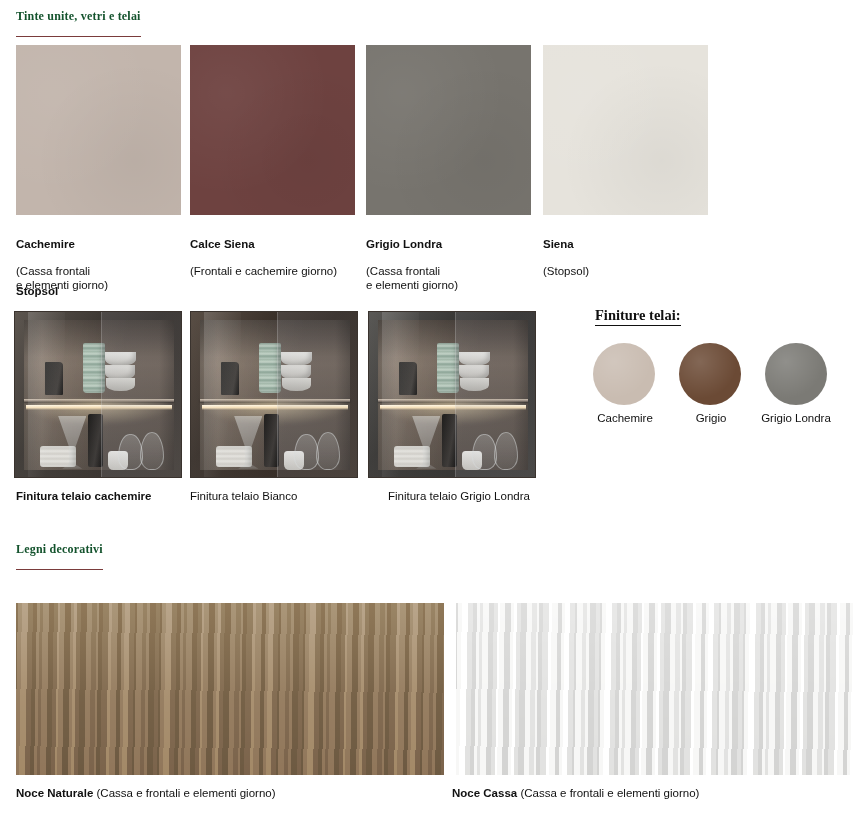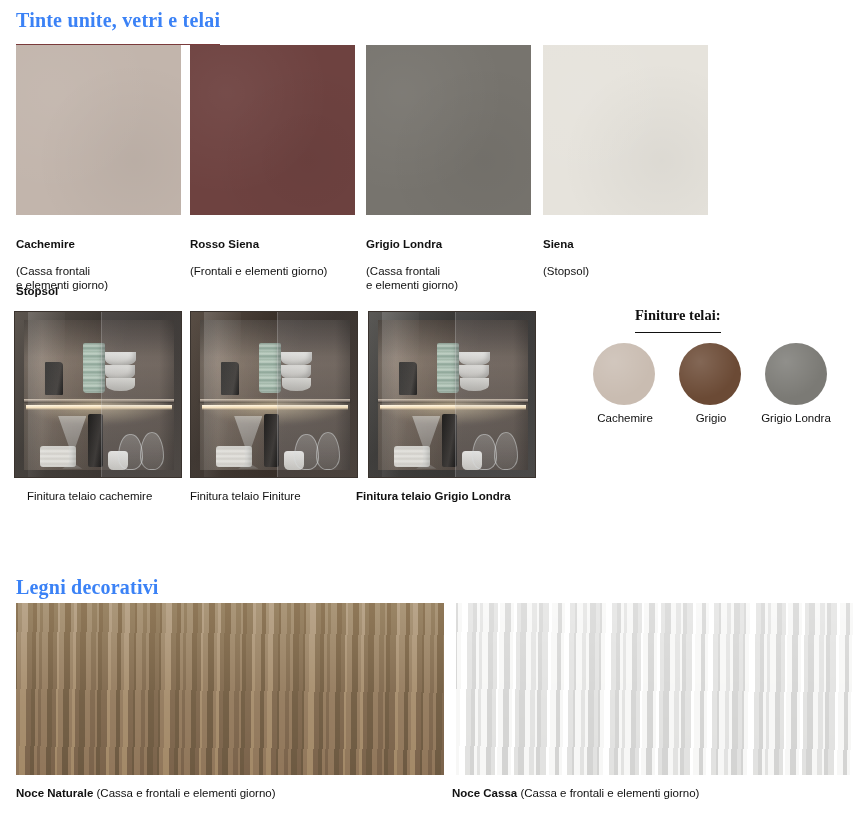--- a/index.html
+++ b/index.html
@@ -14,29 +14,29 @@
     font-family: "Liberation Sans", sans-serif;
     color: #1a1a1a;
     overflow: hidden;
   }
 
   
   .section-heading {
     position: absolute;
     font-family: "Liberation Serif", serif;
     font-weight: bold;
-    font-size: 20px;
+    font-size: 12px;
     letter-spacing: .2px;
-    color: #3b82f6;
+    color: #14532d;
     border-bottom: 1.6px solid #7a3b3b;
     padding-bottom: 12px;
     white-space: nowrap;
   }
   #heading-tinte { left: 16px; top: 9px; }
-  #heading-legni { left: 16px; top: 576px; }
+  #heading-legni { left: 16px; top: 542px; }
 
   
   .swatch {
     position: absolute;
     top: 45px;
     width: 165px;
     height: 170px;
   }
   .swatch.s0 { left: 16px; }
   .swatch.s1 { left: 190px; }
@@ -236,36 +236,35 @@
     background: linear-gradient(135deg,#474644,#2a2928 45%,#3c3b39);
   }
 
   .photo-caption {
     position: absolute;
     top: 490px;
     font-size: 11.5px;
     color: #111;
     white-space: nowrap;
   }
-  .photo-caption.c0 { left: 27px; }
+  .photo-caption.c0 { left: 16px; font-weight: bold; }
   .photo-caption.c1 { left: 190px; }
-  .photo-caption.c2 { left: 356px; font-weight: bold; }
+  .photo-caption.c2 { left: 388px; }
 
   
   #finiture-heading {
     position: absolute;
     left: 595px; top: 307px;
     font-family: "Liberation Serif", serif;
     font-weight: bold;
     font-size: 14.5px;
     color: #111;
     border-bottom: 1.4px solid #111;
-    padding-bottom: 8px;
+    padding-bottom: 1px;
     white-space: nowrap;
-    margin-left: 40px;
   }
   .finitura { position: absolute; top: 343px; width: 62px; }
   .finitura.f0 { left: 593px; }
   .finitura.f1 { left: 679px; }
   .finitura.f2 { left: 765px; }
   .finitura-dot {
     width: 62px; height: 62px; border-radius: 50%;
   }
   .finitura-name {
     position: absolute;
@@ -318,22 +317,22 @@
 <div class="swatch s3">
   <div class="swatch-fill tex-paint" id="fill-3" style="background: radial-gradient(circle at 22% 28%, rgba(255, 255, 255, 0.055), rgba(0, 0, 0, 0) 58%), radial-gradient(circle at 72% 68%, rgba(0, 0, 0, 0.043), rgba(0, 0, 0, 0) 60%), rgb(230, 227, 220);"></div>
 </div>
 
 <div class="swatch-caption s0">
   <span class="nm">Cachemire</span>
   <span class="sub">(Cassa frontali
 e elementi giorno)</span>
 </div>
 <div class="swatch-caption s1">
-  <span class="nm">Rosso Siena</span>
-  <span class="sub">(Frontali e elementi giorno)</span>
+  <span class="nm">Calce Siena</span>
+  <span class="sub">(Frontali e cachemire giorno)</span>
 </div>
 <div class="swatch-caption s2">
   <span class="nm">Grigio Londra</span>
   <span class="sub">(Cassa frontali
 e elementi giorno)</span>
 </div>
 <div class="swatch-caption s3">
   <span class="nm">Siena</span>
   <span class="sub">(Stopsol)</span>
 </div>
@@ -424,21 +423,21 @@
     <div class="glass-overlay">
       <div class="glass-band-left"></div>
       <div class="glass-band-right"></div>
       <div class="glass-seam" style="left:52%"></div>
       <div class="glass-sheen"></div>
     </div>
   </div>
 </div>
 
 <div class="photo-caption c0">Finitura telaio cachemire</div>
-<div class="photo-caption c1">Finitura telaio Finiture</div>
+<div class="photo-caption c1">Finitura telaio Bianco</div>
 <div class="photo-caption c2">Finitura telaio Grigio Londra</div>
 
 <div id="finiture-heading">Finiture telai:</div>
 
 <div class="finitura f0">
   <div class="finitura-dot" id="dot-0" style="background: radial-gradient(circle at 34% 30%, rgba(255, 255, 255, 0.16), rgba(0, 0, 0, 0) 62%), rgb(201, 188, 177);"></div>
 </div>
 <div class="finitura f1">
   <div class="finitura-dot" id="dot-1" style="background: radial-gradient(circle at 34% 30%, rgba(255, 255, 255, 0.16), rgba(0, 0, 0, 0) 62%), rgb(107, 74, 53);"></div>
 </div>

